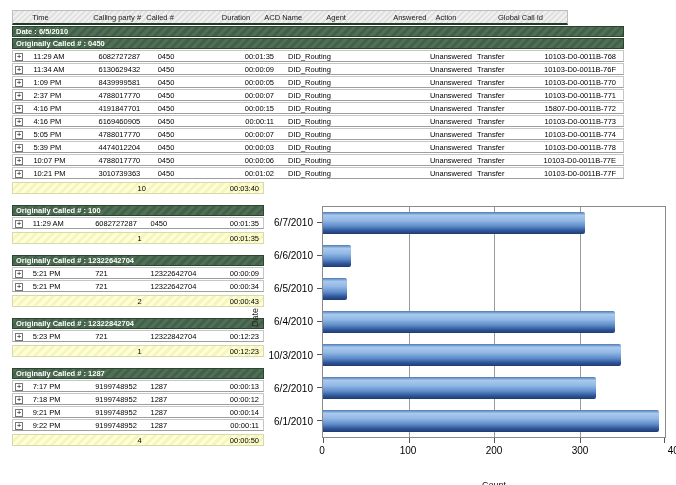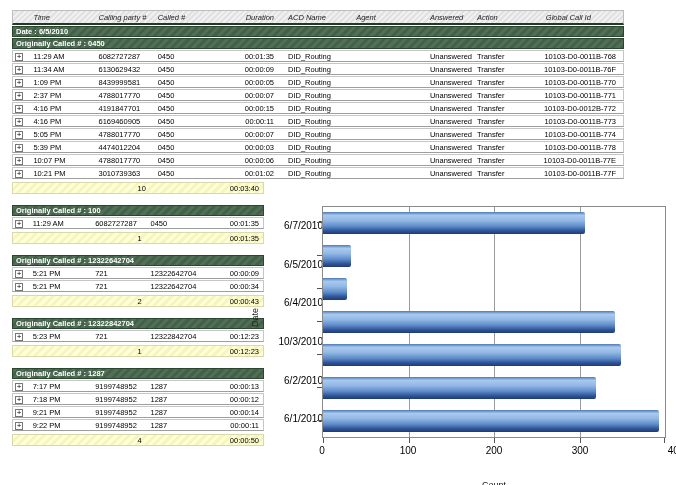--- a/index.html
+++ b/index.html
@@ -4,24 +4,24 @@
 <style>
   * { margin:0; padding:0; box-sizing:border-box; }
   html,body { width:676px; height:485px; background:#ffffff;
     font-family:"Liberation Sans", sans-serif; }
   #page { position:relative; width:676px; height:485px; background:#fff; overflow:hidden; }
 
   
   #tables { position:absolute; left:12px; top:10px; }
   .group { margin-bottom:11px; }
 
-  .header-row { display:flex; align-items:center; width:612px; height:15px;
+  .header-row { display:flex; align-items:center; width:556px; height:15px;
     background:repeating-linear-gradient(135deg,#f0f0f0 0 2px,#e1e1e1 2px 4px);
     border:1px solid #bdbdbd; border-bottom:2px solid #203a26;
-    font-style:italic; font-size:7.5px; color:#1a1a1a; }
+    font-size:7.5px; color:#1a1a1a; }
 
   .cell { overflow:hidden; white-space:nowrap; padding-left:2px; }
   .c0 { width:13px; padding-left:1px; }
   .c1 { width:49px; padding-left:8px; }
   .c2 { width:62px;margin-left:24px; }
   .c3 { width:88px; }
   .c4 { width:40px; text-align:right; padding-right:4px; padding-left:0; }
   .c5 { width:70px; padding-left:10px; }
   .c6 { width:80px; padding-left:11px; }
   .c7 { width:52px; padding-left:8px; }
@@ -53,21 +53,21 @@
   #chart { position:absolute; left:248px; top:196px; width:428px; height:289px; }
   #plot { position:absolute; left:74px; top:10px; width:344px; height:232px;
     border:1px solid #8a8a8a; background:#fff; }
   .gridline { position:absolute; top:0; bottom:0; width:1px; background:#9a9a9a; z-index:0; }
   #bands { position:absolute; left:0; top:0; width:100%; height:100%;
     display:flex; flex-direction:column; z-index:1; }
   .band { flex:1; display:flex; align-items:center; }
   .bar { height:22px; border-radius:0 2px 2px 0;
     background:linear-gradient(to bottom,#4c7ab5 0%,#a9c9ee 15%,#93b9e6 38%,
       #5e8cc8 65%,#2f549a 85%,#1d3c70 100%); }
-  #ylabels { position:absolute; left:26px; top:10px; width:52px; height:232px;
+  #ylabels { position:absolute; left:16px; top:10px; width:52px; height:232px;
     display:flex; flex-direction:column; font-size:10px; color:#000;justify-content:space-between; }
   .ylabel { flex:1; display:flex; align-items:center; justify-content:flex-end; padding-right:3px; }
   .ytick { position:absolute; left:-6px; width:5px; height:1px; background:#555; }
   .xtick { position:absolute; bottom:-6px; width:1px; height:5px; background:#555; }
   .xticklabel { position:absolute; top:249px; transform:translateX(-50%);
     font-size:10px; color:#000; }
   #xaxis-title { position:absolute; top:266px; left:246px; transform:translateX(-50%);
     font-size:9px; color:#111;margin-top:18px; }
   #yaxis-title { position:absolute; left:2px; top:112px; font-size:9px; color:#222;
     writing-mode:vertical-rl; transform:rotate(180deg); }
@@ -144,21 +144,21 @@
           <div class="trow">
             <div class="cell c0"><span class="expand">+</span></div>
             <div class="cell c1">4:16 PM</div>
             <div class="cell c2">4191847701</div>
             <div class="cell c3">0450</div>
             <div class="cell c4">00:00:15</div>
             <div class="cell c5">DID_Routing</div>
             <div class="cell c6"></div>
             <div class="cell c7">Unanswered</div>
             <div class="cell c8">Transfer</div>
-            <div class="cell c9">10103-D0-0012B-772</div>
+            <div class="cell c9">15807-D0-0011B-772</div>
           </div>
           <div class="trow">
             <div class="cell c0"><span class="expand">+</span></div>
             <div class="cell c1">4:16 PM</div>
             <div class="cell c2">6169460905</div>
             <div class="cell c3">0450</div>
             <div class="cell c4">00:00:11</div>
             <div class="cell c5">DID_Routing</div>
             <div class="cell c6"></div>
             <div class="cell c7">Unanswered</div>
@@ -307,20 +307,21 @@
             <div class="cell c4">00:00:50</div>
           </div>
         </div>
       </div>
   </div>
 
   <div id="chart">
     <div id="yaxis-title">Date</div>
     <div id="ylabels">
         <div class="ylabel">6/7/2010</div>
+        <div class="ylabel">6/6/2010</div>
         <div class="ylabel">6/5/2010</div>
         <div class="ylabel">6/4/2010</div>
         <div class="ylabel">10/3/2010</div>
         <div class="ylabel">6/2/2010</div>
         <div class="ylabel">6/1/2010</div>
       </div>
     <div id="plot">
       <div id="bands">
           <div class="band">
             <div class="bar" style="width: 76.75%;"></div>

